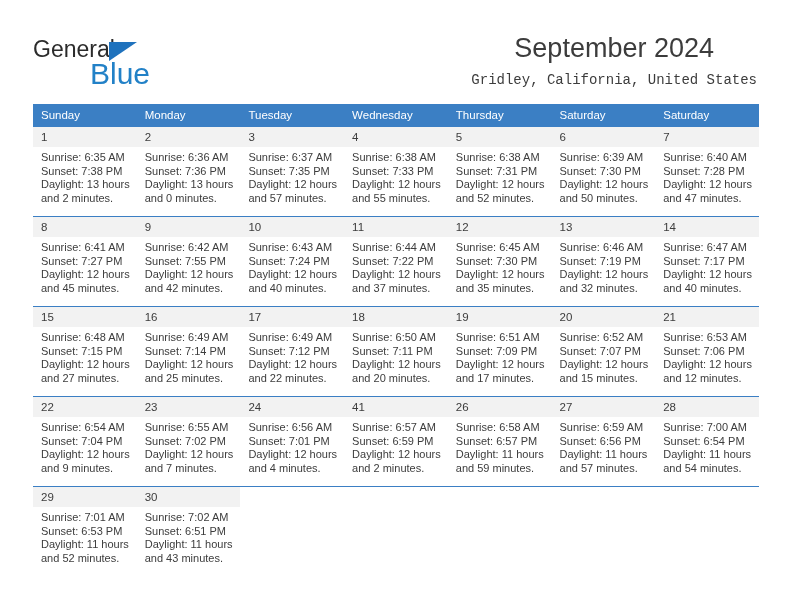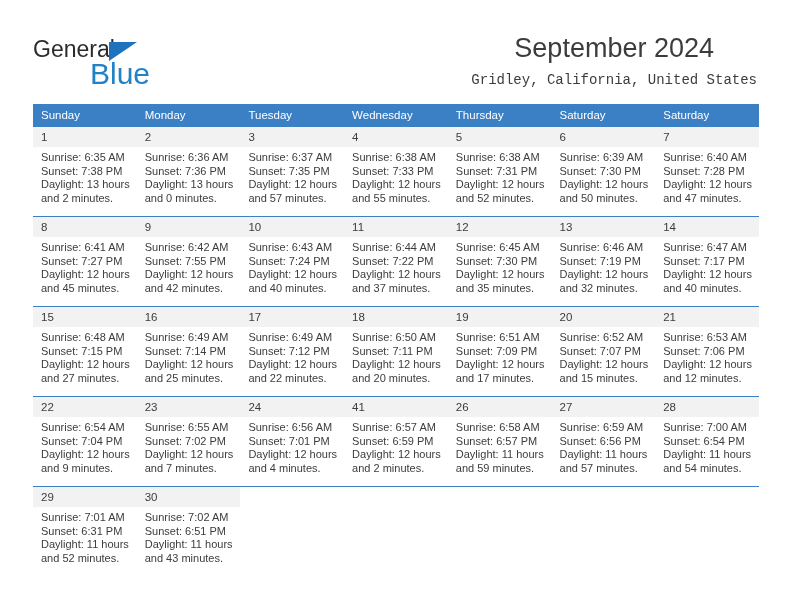--- a/index.html
+++ b/index.html
@@ -433,21 +433,21 @@
             <div>and 54 minutes.</div>
           </div>
         </td>
       </tr>
 
       <tr class="week-row">
         <td>
           <div class="daynum">29</div>
           <div class="details">
             <div>Sunrise: 7:01 AM</div>
-            <div>Sunset: 6:31 PM</div>
+            <div>Sunset: 6:53 PM</div>
             <div>Daylight: 11 hours</div>
             <div>and 52 minutes.</div>
           </div>
         </td>
         <td>
           <div class="daynum">30</div>
           <div class="details">
             <div>Sunrise: 7:02 AM</div>
             <div>Sunset: 6:51 PM</div>
             <div>Daylight: 11 hours</div>

